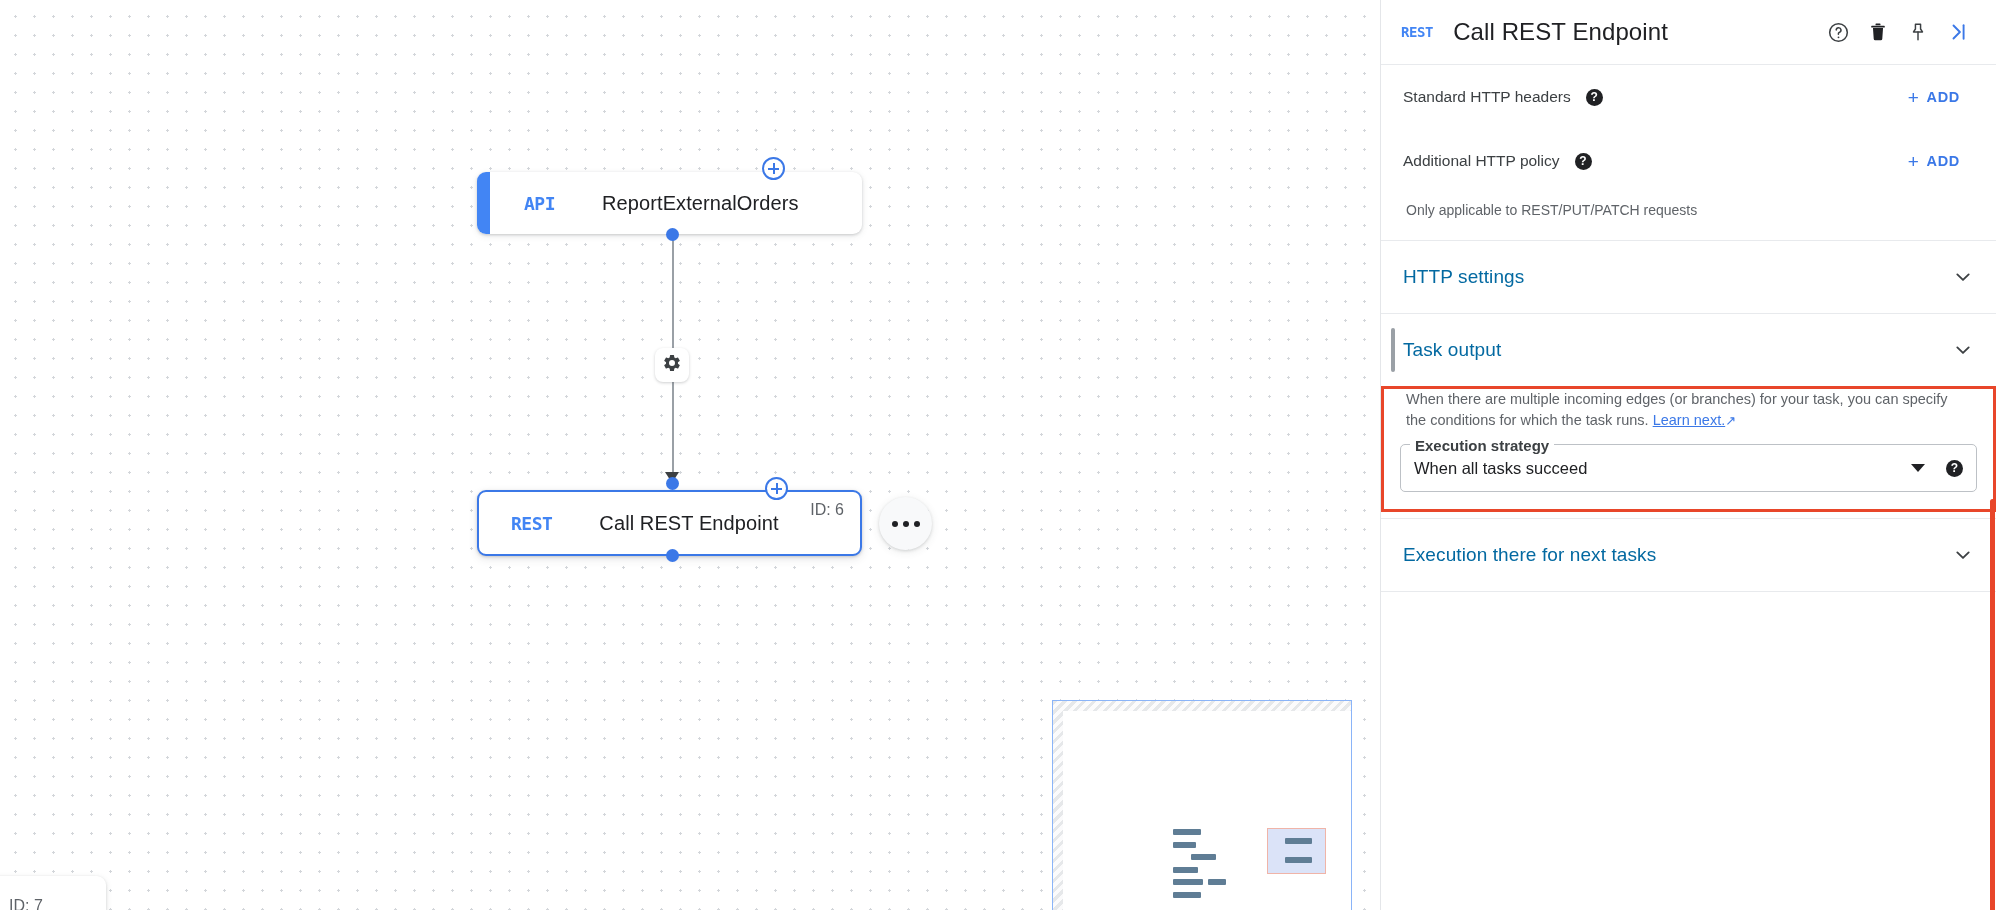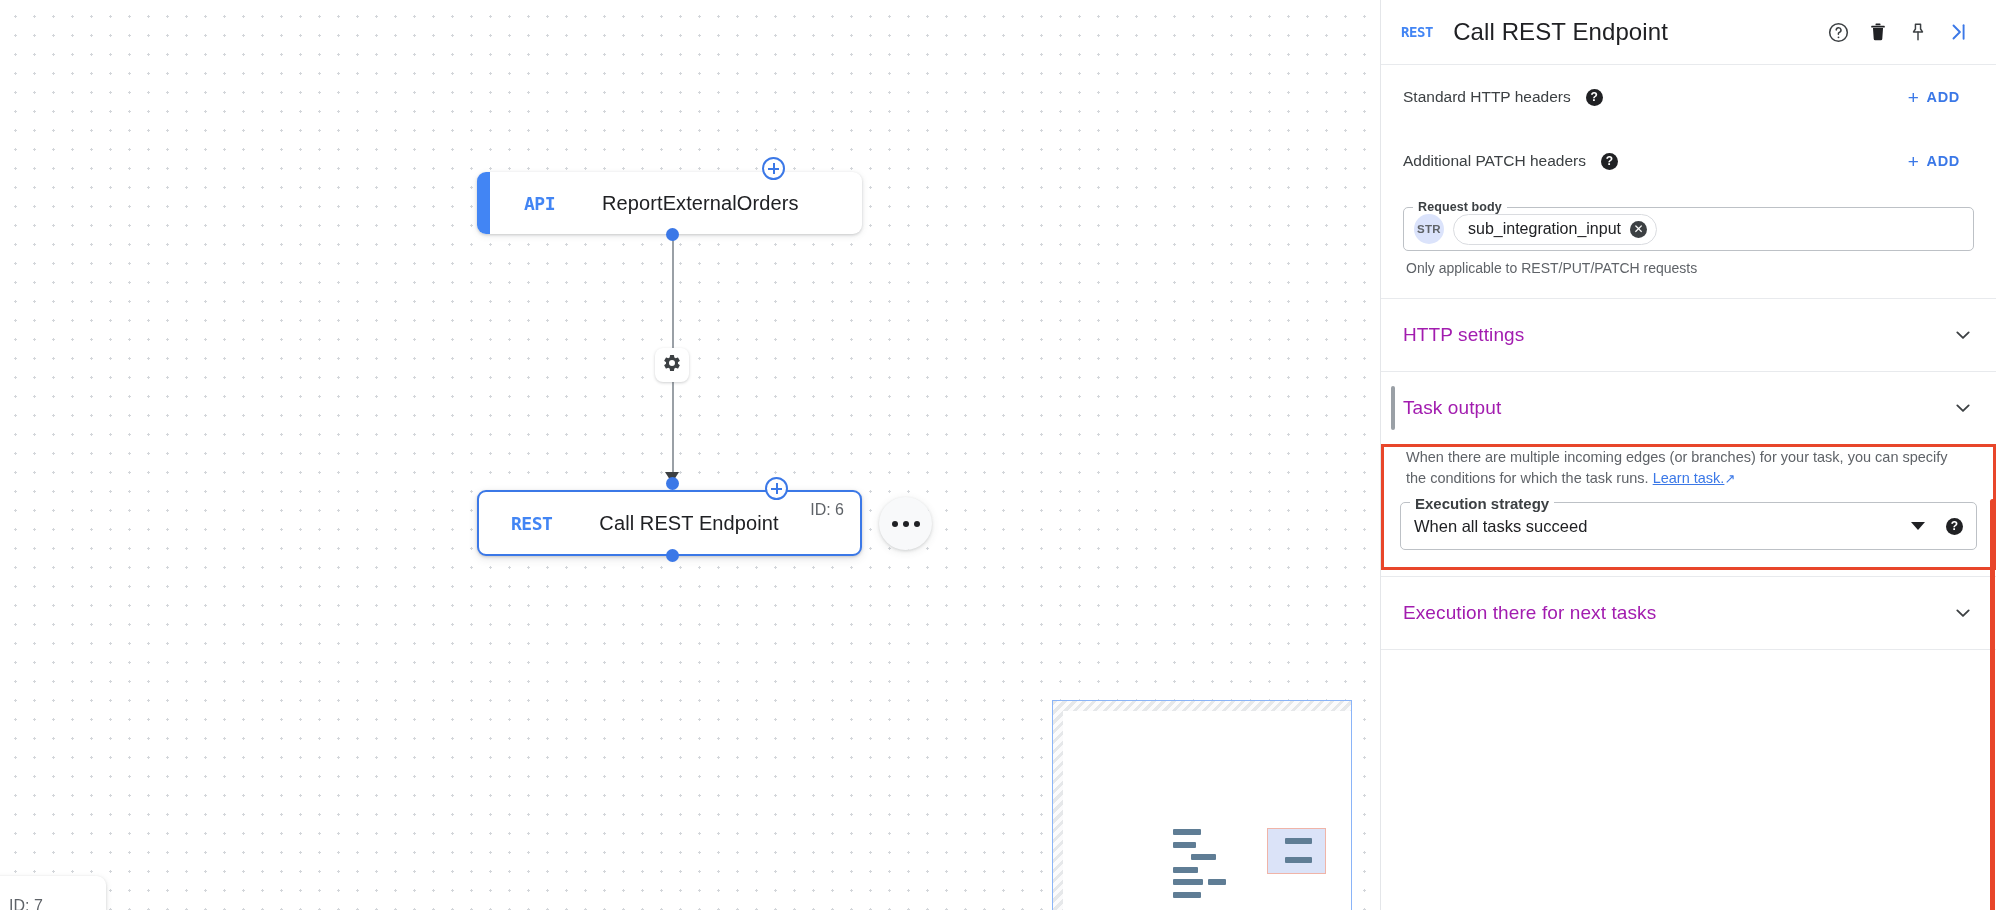--- a/index.html
+++ b/index.html
@@ -334,21 +334,21 @@
   
   .divider { height: 1px; background: #e8eaed; margin-top: 22px; }
   .section {
     height: 72px;
     display: flex; align-items: center;
     padding: 0 22px;
     position: relative;
   }
   .section .sec-title {
     font-size: 19px;
-    color: #a21caf;
+    color: #0369a1;
     letter-spacing: .1px;
     font-weight: 400;
   }
   .chev {
     margin-left: auto;
     width: 22px; height: 22px;
     display: flex; align-items: center; justify-content: center;
   }
 
   
@@ -522,38 +522,28 @@
       <div class="hdr-row">
         <span class="lbl">Standard HTTP headers</span>
         <span class="help-dot">?</span>
         <span class="add-btn">
           <span class="plus-glyph">+</span>
           <span>ADD</span>
         </span>
       </div>
 
       <div class="hdr-row">
-        <span class="lbl">Additional PATCH headers</span>
+        <span class="lbl">Additional HTTP policy</span>
         <span class="help-dot">?</span>
         <span class="add-btn">
           <span class="plus-glyph">+</span>
           <span>ADD</span>
         </span>
       </div>
 
-      <div class="field-wrap">
-        <div class="outlined">
-          <span class="legend">Request body</span>
-          <span class="str-chip">STR</span>
-          <span class="var-chip">
-            <span class="vname">sub_integration_input</span>
-            <span class="chip-x">✕</span>
-          </span>
-        </div>
-      </div>
       <div class="helper-text">Only applicable to REST/PUT/PATCH requests</div>
 
       <div class="divider"></div>
       <div class="section">
         <span class="sec-title">HTTP settings</span>
         <span class="chev">
           <svg width="22" height="22" viewBox="0 0 24 24" fill="none" stroke="#3c4043" stroke-width="2" stroke-linecap="round" stroke-linejoin="round">
             <path d="M5.8 9.2L12 15.2l6.2-6"></path>
           </svg>
         </span>
@@ -567,21 +557,21 @@
           <svg width="22" height="22" viewBox="0 0 24 24" fill="none" stroke="#3c4043" stroke-width="2" stroke-linecap="round" stroke-linejoin="round">
             <path d="M5.8 9.2L12 15.2l6.2-6"></path>
           </svg>
         </span>
       </div>
 
       <div class="exec-block">
         <div class="exec-desc">
           <span>When there are multiple incoming edges (or branches) for your task,</span>
           <span>you can specify the conditions for which the task runs.</span>
-          <a href="#">Learn task.</a><span class="ext-link-glyph">↗</span>
+          <a href="#">Learn next.</a><span class="ext-link-glyph">↗</span>
         </div>
         <div class="select-wrap">
           <div class="select-field">
             <span class="legend">Execution strategy</span>
             <span class="sel-value">When all tasks succeed</span>
             <span class="caret"></span>
             <span class="help-dot">?</span>
           </div>
         </div>
       </div>

